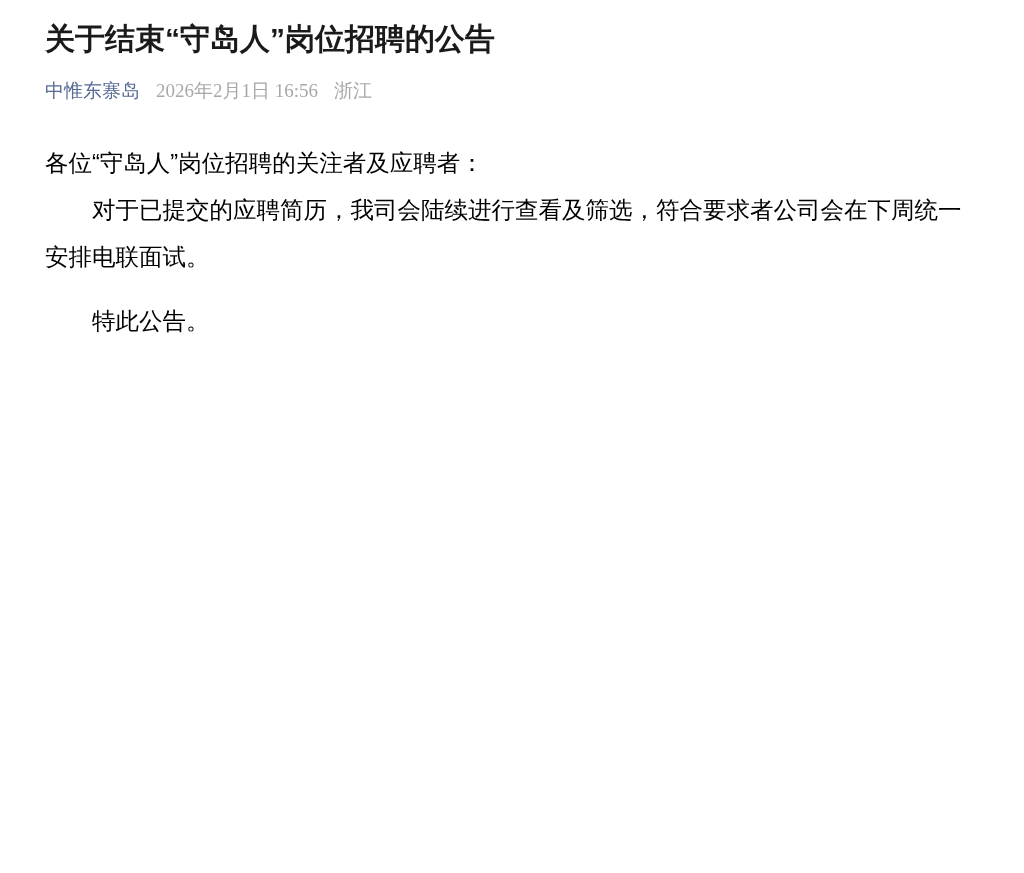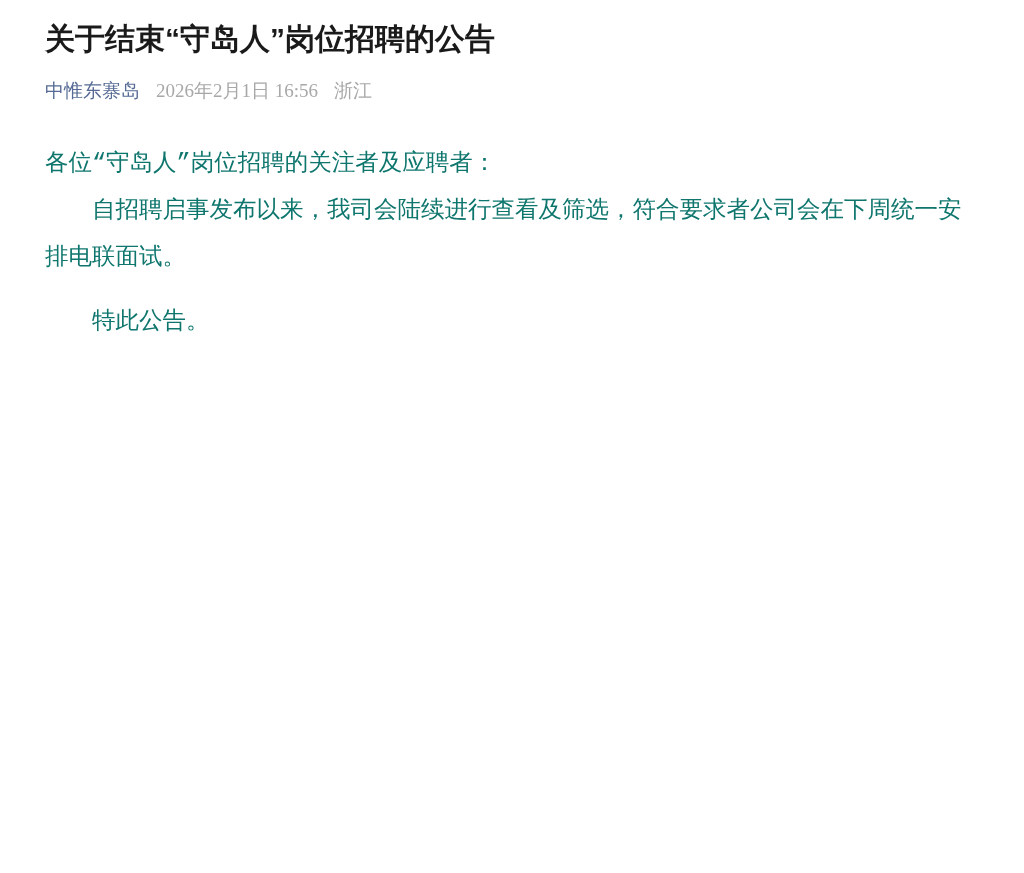--- a/index.html
+++ b/index.html
@@ -40,23 +40,22 @@
   .meta .datetime {
     color: #a8a8a8;
     margin-right: 16px;
   }
   .meta .location {
     color: #a8a8a8;
   }
   .body-text {
     font-size: 23.5px;
     line-height: 47px;
-    color: #0f766e;
+    color: #000000;
     letter-spacing: 0;
-    font-family: Liberation Mono, monospace;
   }
   .body-text p {
     margin: 0;
   }
   p.salutation {
     margin-top: 38px;
   }
   p.indent {
     text-indent: 2em;
   }
@@ -84,21 +83,21 @@
   <h1 class="title">关于结束“守岛人”岗位招聘的公告</h1>
 
   <div class="meta">
     <a class="account">中惟东寨岛</a><span class="datetime">2026年2月1日 16:56</span><span class="location">浙江</span>
   </div>
 
   <div class="body-text">
     <p class="salutation">各位“守岛人”岗位招聘的关注者及应聘者：</p>
 
 
-    <p class="indent">自招聘启事发布以来，我司会陆续进行查看及筛选，符合要求者公司会在下周统一安排电联面试。</p>
+    <p class="indent">对于已提交的应聘简历，我司会陆续进行查看及筛选，符合要求者公司会在下周统一安排电联面试。</p>
 
 
     <p class="indent closing">特此公告。</p>
 
 
   </div>
 
 </div>
 
 </body></html>

